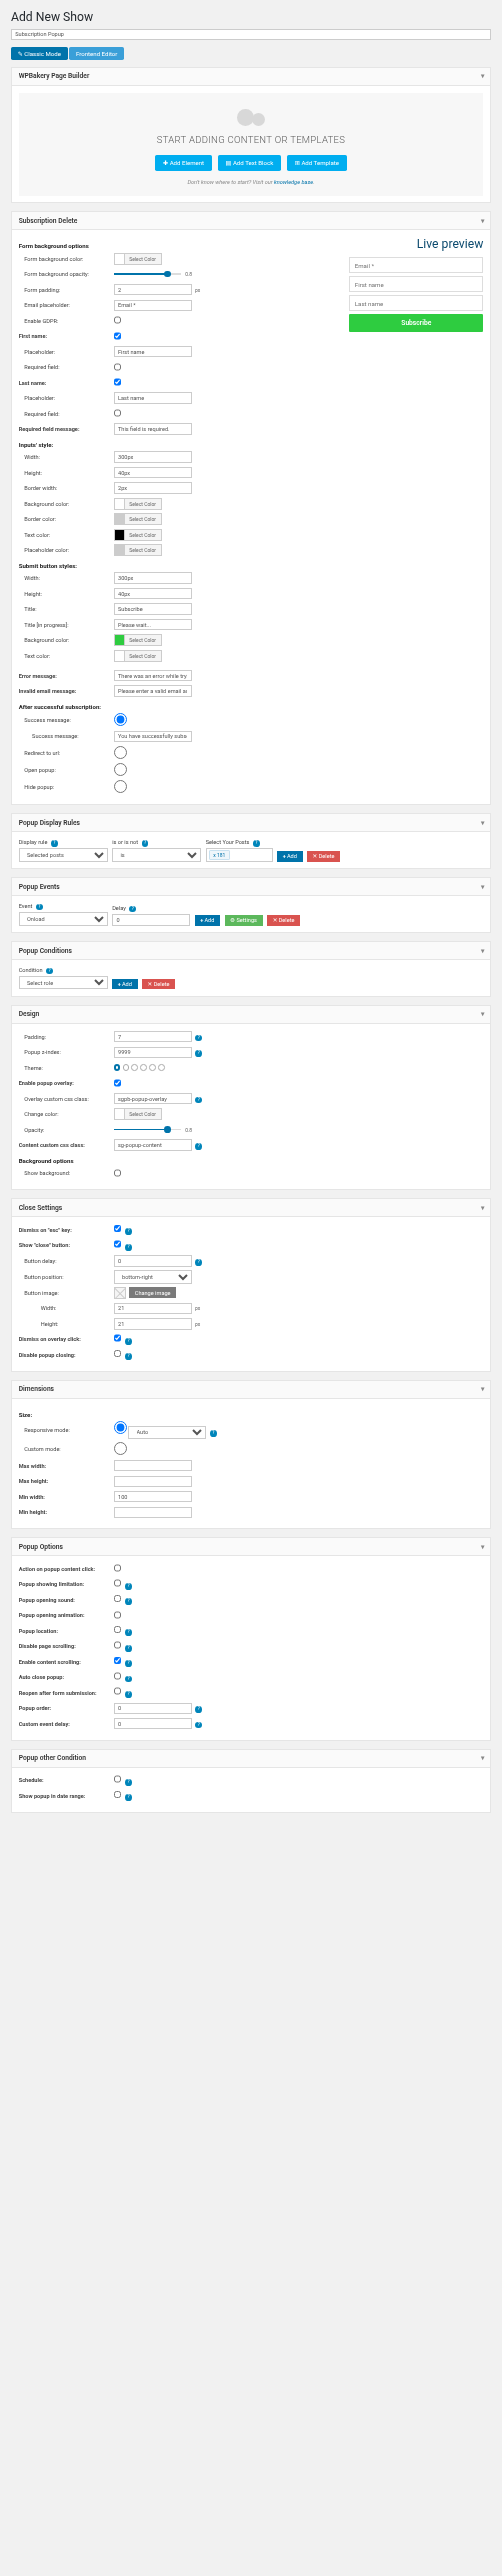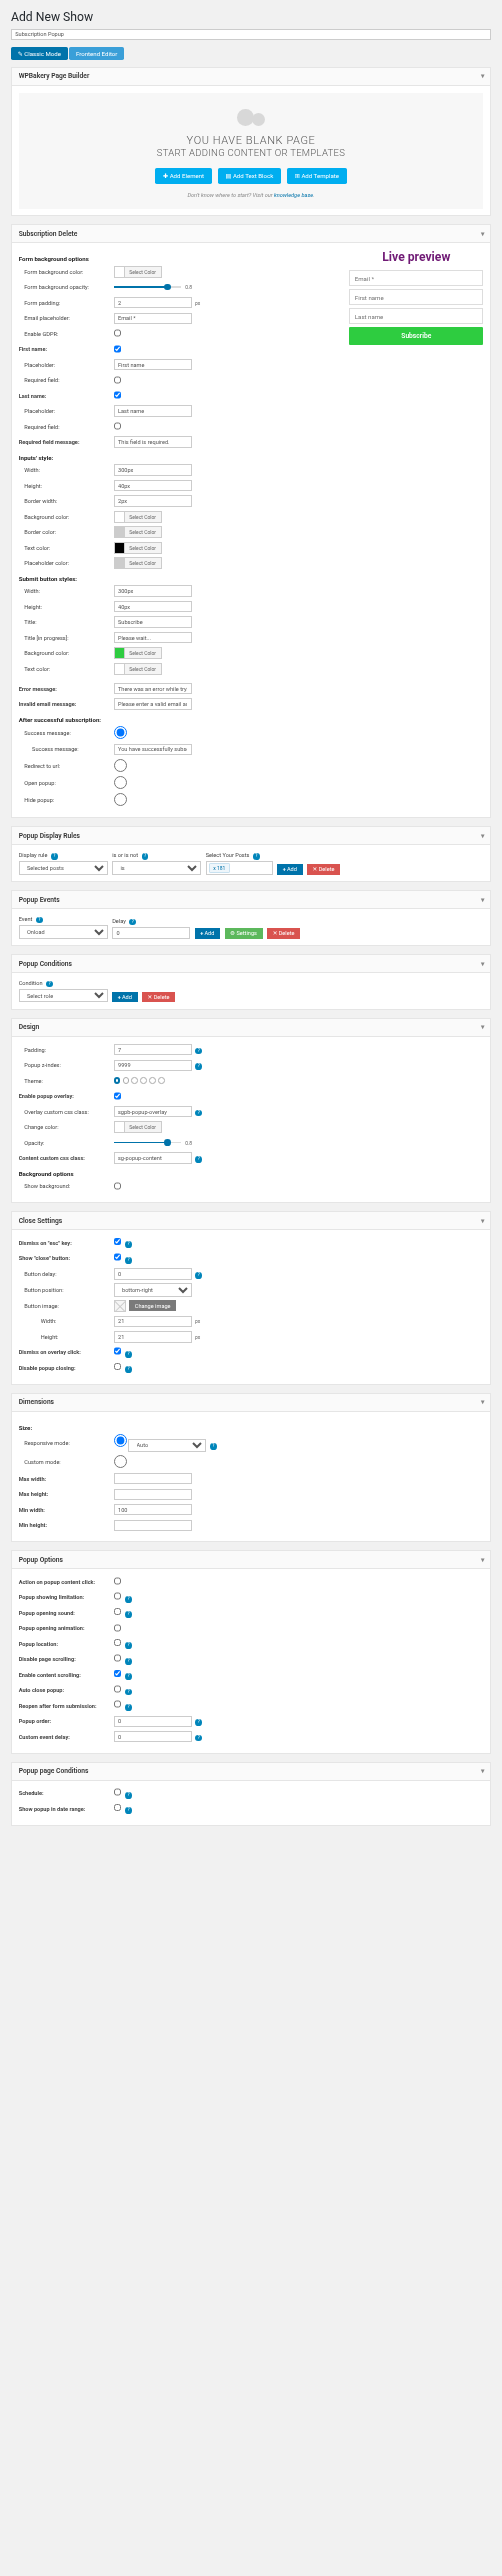--- a/index.html
+++ b/index.html
@@ -23,21 +23,21 @@
 .cloud:after{width:13.4px;height:13.4px;right:0;top:3.3px}
 .blank-h{font-size:11px;color:#5a5a5a;font-weight:300;letter-spacing:0.6px}
 .blank-sub{font-size:9.5px;color:#5a5a5a;font-weight:300;letter-spacing:0.3px;margin-bottom:10px}
 .blank-btns .btn{margin:0 2.2px;padding:4.5px 7.8px}
 .btn-cyan{background:#00aef0}
 .knowledge{font-size:5.6px;color:#888;margin-top:7.8px;font-style:italic}
 .knowledge a{color:#0073aa;text-decoration:none}
 .sub-opts{display:flex;gap:11px}
 .form-col{flex:1}
 .preview-col{width:134px}
-.preview-col h2{font-size:12.2px;font-weight:700;color:#701a75;margin-bottom:6.7px;text-align:center}
+.preview-col h2{font-size:12.2px;font-weight:400;color:#0c4a6e;margin-bottom:6.7px;text-align:right}
 .sect-hd{font-size:6.1px;font-weight:700;margin:5.6px 0 3.3px;color:#222}
 .row{display:flex;align-items:center;margin-bottom:3.3px;min-height:12.2px}
 .row label{width:95px;font-size:5.6px;color:#444;padding-left:5.6px}
 .row .ctrl{flex:1}
 input[type=text],input[type=number],select{border:0.6px solid #ccc;padding:1.7px 3.3px;font-size:5.6px;background:#fff;color:#555}
 .inp-sm{width:78px}
 .color-swatch{display:inline-flex;align-items:center;border:0.6px solid #ccc;background:#f4f4f4;padding:0}
 .color-swatch .sw{width:10px;height:10px;border-right:0.6px solid #ccc}
 .color-swatch .lbl{padding:0 4.5px;font-size:5px;color:#666}
 .slider-wrap{display:flex;align-items:center;gap:4.5px}
@@ -77,21 +77,20 @@
 
 <div class="mode-btns">
 <button class="btn btn-blue active">✎ <span>Classic Mode</span></button>
 <button class="btn btn-lt">Frontend Editor</button>
 </div>
 
 <div class="panel">
 <div class="panel-hd"><span>WPBakery Page Builder</span><span class="caret">▾</span></div>
 <div class="blank-area">
 <div class="cloud"></div>
-<div class="blank-h">YOU HAVE BLANK PAGE</div>
 <div class="blank-sub">START ADDING CONTENT OR TEMPLATES</div>
 <div class="blank-btns">
 <button class="btn btn-cyan">✚ <span>Add Element</span></button>
 <button class="btn btn-cyan">▤ <span>Add Text Block</span></button>
 <button class="btn btn-cyan">⊞ <span>Add Template</span></button>
 </div>
 <div class="knowledge"><span>Don't know where to start? Visit our </span><a>knowledge base</a>.</div>
 </div>
 </div>
 
@@ -494,21 +493,21 @@
           <div class="ctrl"><input type="text" class="inp-sm" value="0" style=""> <span class="help">?</span></div>
         </div>
 <div class="row">
           <label style="font-weight:700;padding-left:0">Custom event delay:</label>
           <div class="ctrl"><input type="text" class="inp-sm" value="0" style=""> <span class="help">?</span></div>
         </div>
 </div>
 </div>
 
 <div class="panel">
-<div class="panel-hd"><span>Popup page Conditions</span><span class="caret">▾</span></div>
+<div class="panel-hd"><span>Popup other Condition</span><span class="caret">▾</span></div>
 <div class="panel-bd">
 <div class="row">
           <label style="font-weight:700;padding-left:0">Schedule:</label>
           <div class="ctrl"><input type="checkbox" class="cb" style=""> <span class="help">?</span></div>
         </div>
 <div class="row">
           <label style="font-weight:700;padding-left:0">Show popup in date range:</label>
           <div class="ctrl"><input type="checkbox" class="cb" style=""> <span class="help">?</span></div>
         </div>
 </div>

